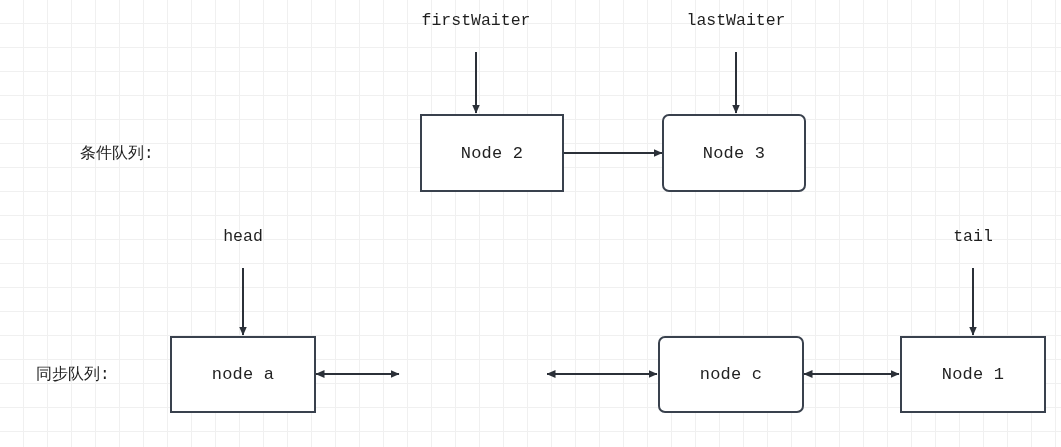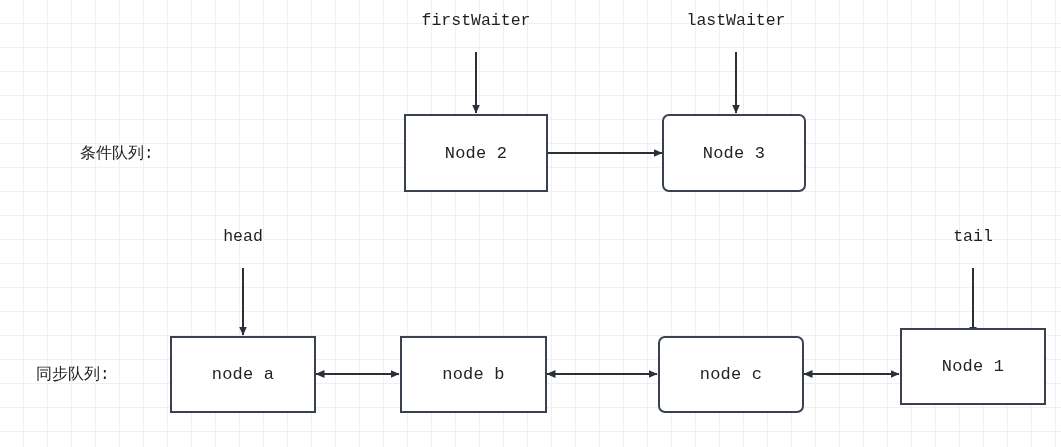--- a/index.html
+++ b/index.html
@@ -99,25 +99,24 @@
   <div class="ptr-label" style="left:666px; top:11px; width:140px;">lastWaiter</div>
 
   <div class="ptr-label" style="left:183px; top:227px; width:120px;">head</div>
 
   <div class="ptr-label" style="left:913px; top:227px; width:120px;">tail</div>
 
   <div class="row-label" style="left:36px; top:143px;margin-left:44px;">条件队列:</div>
 
   <div class="row-label" style="left:36px; top:364px;">同步队列:</div>
 
-  <div class="node-box" style="left:404px; top:114px; width:144px; height:78px;">Node 2</div>
+  <div class="node-box" style="left:420px; top:114px; width:144px; height:78px;">Node 2</div>
 
   <div class="node-box" style="left:662px; top:114px; width:144px; height:78px;border-radius:7px;">Node 3</div>
 
   <div class="node-box" style="left:170px; top:336px; width:146px; height:77px;text-align:center;">node a</div>
 
-  <div class="node-box" style="left:400px; top:336px; width:147px; height:77px;">node b</div>
 
   <div class="node-box" style="left:658px; top:336px; width:146px; height:77px;border-radius:7px;">node c</div>
 
-  <div class="node-box" style="left:900px; top:328px; width:146px; height:77px;">Node 1</div>
+  <div class="node-box" style="left:900px; top:336px; width:146px; height:77px;">Node 1</div>
 
 </div>
 
 </body></html>

